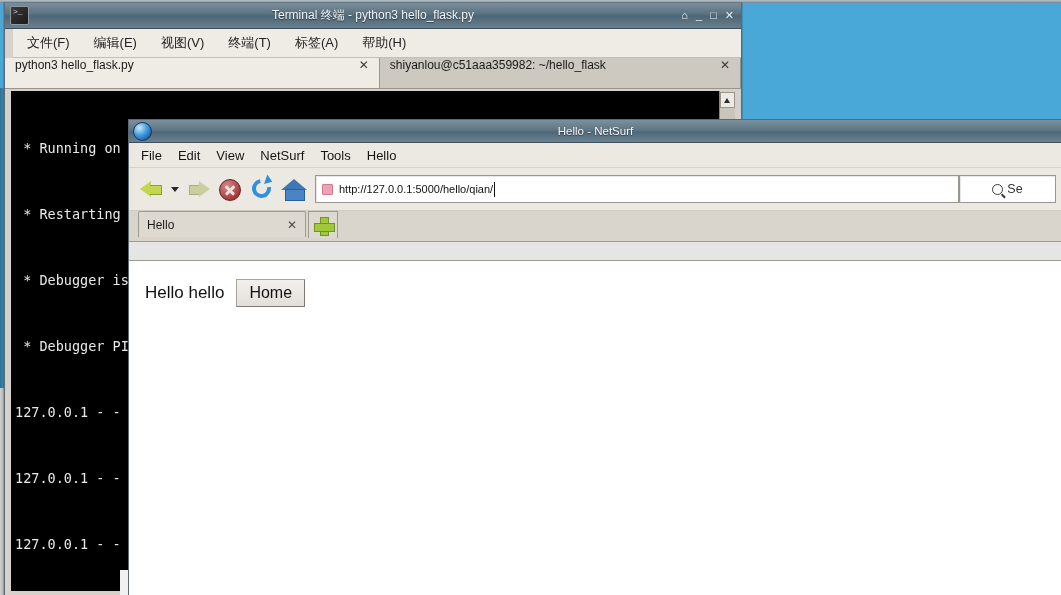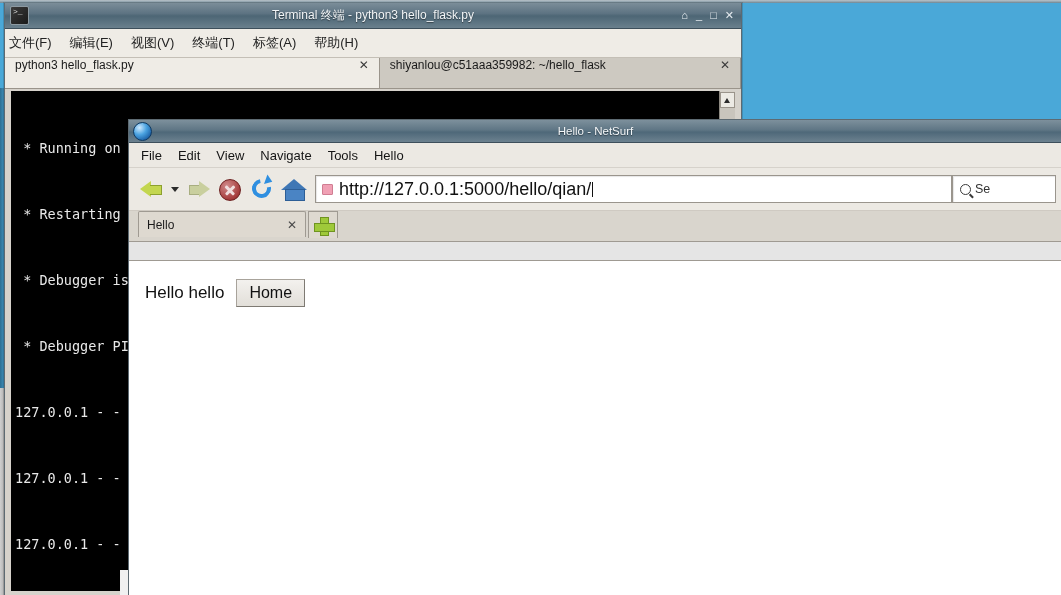--- a/index.html
+++ b/index.html
@@ -61,22 +61,22 @@
     pointer-events:none;
   }
   .titlebar .tb-btns{
     margin-left:auto;margin-right:7px;display:flex;gap:8px;align-items:center;
     color:#e6ecf0;font-size:11px;z-index:2;
   }
   .tb-btn{cursor:default;line-height:1;}
 
   .menubar{
     height:28px;background:#efece6;border-bottom:1px solid #c4bfb6;
-    display:flex;align-items:center;padding-left:4px;gap:18px;
-    font-size:13px;color:#222;
+    display:flex;align-items:center;padding-left:14px;gap:24px;
+    font-size:13px;color:#222;margin-left:8px;
   }
 
   .term-tabbar{
     height:30px;background:#cdc9c1;display:flex;align-items:stretch;
     border-bottom:1px solid #9a948b;
   }
   .term-tab{
     display:flex;padding:0 10px;font-size:12px;color:#1a1a1a;
     border-right:1px solid #9a948b;position:relative;
   }
@@ -207,30 +207,31 @@
   .urlbar{
     flex:1;height:26px;background:#fff;border:1px solid #9a958d;
     display:flex;align-items:center;padding:0 4px;margin-left:4px;
     box-shadow:inset 1px 1px 1px rgba(0,0,0,.10);
   }
   .urlbar .favicon{
     width:9px;height:9px;background:#f0a0b4;border:1px solid #d07d92;
     border-radius:1px;margin:0 6px 0 2px;flex:none;
   }
   .urlbar .urltext{
-    font-size:18px;color:#111;white-space:nowrap;overflow:hidden;
+    font-size:11px;color:#111;white-space:nowrap;overflow:hidden;
   }
   .urlbar .caret{
     display:inline-block;width:1px;height:15px;background:#111;
     vertical-align:-3px;margin-left:1px;
   }
   .searchbox{
     width:95px;height:26px;background:#fff;border:1px solid #9a958d;
-    display:flex;align-items:center;padding-left:7px;flex:none;
+    display:flex;align-items:center;padding-left:0;flex:none;
     box-shadow:inset 1px 1px 1px rgba(0,0,0,.10);
+    justify-content:center;
   }
   .searchbox .mag{
     width:9px;height:9px;border:1.6px solid #3a3a3a;border-radius:50%;
     position:relative;flex:none;margin-right:4px;
   }
   .searchbox .mag:after{
     content:"";position:absolute;right:-4px;bottom:-3px;width:5px;height:1.6px;
     background:#3a3a3a;transform:rotate(45deg);
   }
   .searchbox .sptext{font-size:12.5px;color:#333;white-space:nowrap;overflow:hidden;}
@@ -352,21 +353,21 @@
 
     <div class="ns-titlebar">
       <div class="ns-globe"></div>
       <div class="ns-title">Hello - NetSurf</div>
     </div>
 
     <div class="ns-menubar">
       <span class="mi">File</span>
       <span class="mi">Edit</span>
       <span class="mi">View</span>
-      <span class="mi">Navigate</span>
+      <span class="mi">NetSurf</span>
       <span class="mi">Tools</span>
       <span class="mi">Hello</span>
     </div>
 
     <div class="ns-toolbar">
       <div class="tb-ico">
         <span class="ico-back-edge"></span>
           <span class="ico-back"></span>
           <span class="ico-back-tail"></span>
       </div>

